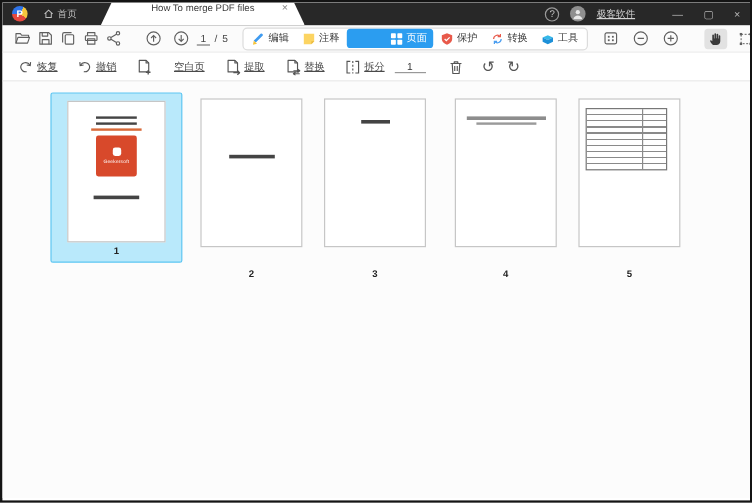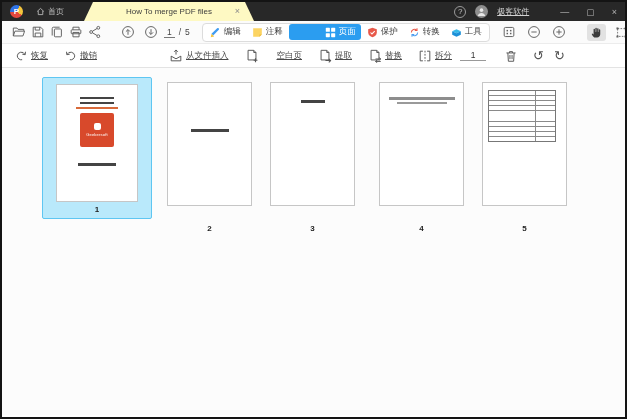--- a/index.html
+++ b/index.html
@@ -9,23 +9,23 @@
   *{box-sizing:border-box;margin:0;padding:0;}
   body{font-family:"Liberation Sans",sans-serif;background:#888;width:627px;height:419px;}
   .window{width:627px;height:419px;border:2px solid #141414;background:#fff;position:relative;overflow:hidden;}
 
   
   .titlebar{height:19px;background:var(--titlebar-bg);display:flex;align-items:center;position:relative;color:#c9c9c9;}
   .logo{width:13px;height:13px;border-radius:50%;margin:0 7px 0 8px;flex:0 0 auto;
     background:conic-gradient(from -90deg,#2f74e8 0 120deg,#f4c63d 120deg 215deg,#e5483f 215deg 360deg);
     display:flex;align-items:center;justify-content:center;color:#fff;font-size:8px;font-weight:bold;}
   .home{display:flex;align-items:center;gap:3px;font-size:8px;color:#bdbdbd;padding:0 6px;height:100%;}
-  .tab{position:absolute;left:82px;top:0;width:170px;height:19px;background:#fef9c3;
+  .tab{position:absolute;left:82px;top:0;width:170px;height:19px;background:#ffffff;
     clip-path:polygon(9px 0,calc(100% - 9px) 0,100% 100%,0 100%);
-    display:flex;align-items:center;justify-content:center;font-size:8px;color:#3c3c3c;}
+    display:flex;justify-content:center;font-size:8px;color:#3c3c3c;}
   .tab .close-x{position:absolute;right:14px;color:#8b8b8b;font-size:9px;line-height:1;}
   .tb-right{margin-left:auto;display:flex;align-items:center;gap:9px;padding-right:8px;}
   .help-circle{width:12px;height:12px;border:1px solid #9a9a9a;border-radius:50%;display:flex;align-items:center;justify-content:center;font-size:8px;color:#c5c5c5;}
   .avatar{width:13px;height:13px;border-radius:50%;background:#8f8f8f;display:flex;align-items:center;justify-content:center;overflow:hidden;}
   .account{font-size:8px;color:#d2d2d2;text-decoration:underline;}
   .winctl{display:flex;align-items:center;gap:17px;margin-left:22px;font-size:9px;color:#b5b5b5;}
   .winctl span{cursor:default;}
 
   
   .toolbar1{height:23px;background:#fbfbfb;border-bottom:1px solid #ececec;display:flex;align-items:center;padding:0 7px;}
@@ -301,30 +301,20 @@
       <svg width="13" height="13" viewBox="0 0 16 16">
           <g fill="none" stroke="#555" stroke-width="1.2">
             <path d="M13.2 8.4a5 5 0 0 0-9.4-1.8"></path>
             <polyline points="3.1,3.4 3.5,7 7,6.4"></polyline>
             <path d="M13.2 8.4a5 5 0 0 1-6 4.8"></path>
           </g>
         </svg>
       <span>撤销</span>
     </div>
 
-    <div class="t2btn" style="margin-left:64px;">
-      <svg width="14" height="14" viewBox="0 0 16 16">
-          <g fill="none" stroke="#555" stroke-width="1.1" stroke-linejoin="round">
-            <path d="M2.5 8v5.5h11V8"></path>
-            <path d="M2.5 8.2l5.5 3 5.5-3"></path>
-            <path d="M8 1.2v5.2M5.9 3.2 8 1.1l2.1 2.1"></path>
-          </g>
-        </svg>
-      <span>从文件插入</span>
-    </div>
     <div class="t2btn" style="margin-left:8px;gap:18px;">
       <svg width="14" height="14" viewBox="0 0 16 16">
           <g fill="none" stroke="#555" stroke-width="1.1" stroke-linejoin="round">
             <path d="M3.5 1.5h6.5L12.5 4v8.5H3.5z"></path>
             <path d="M10 1.5V4h2.5"></path>
             <path d="M12 10.6v4.4M9.8 12.8h4.4" stroke-width="1.3"></path>
           </g>
         </svg>
       <span>空白页</span>
     </div>

